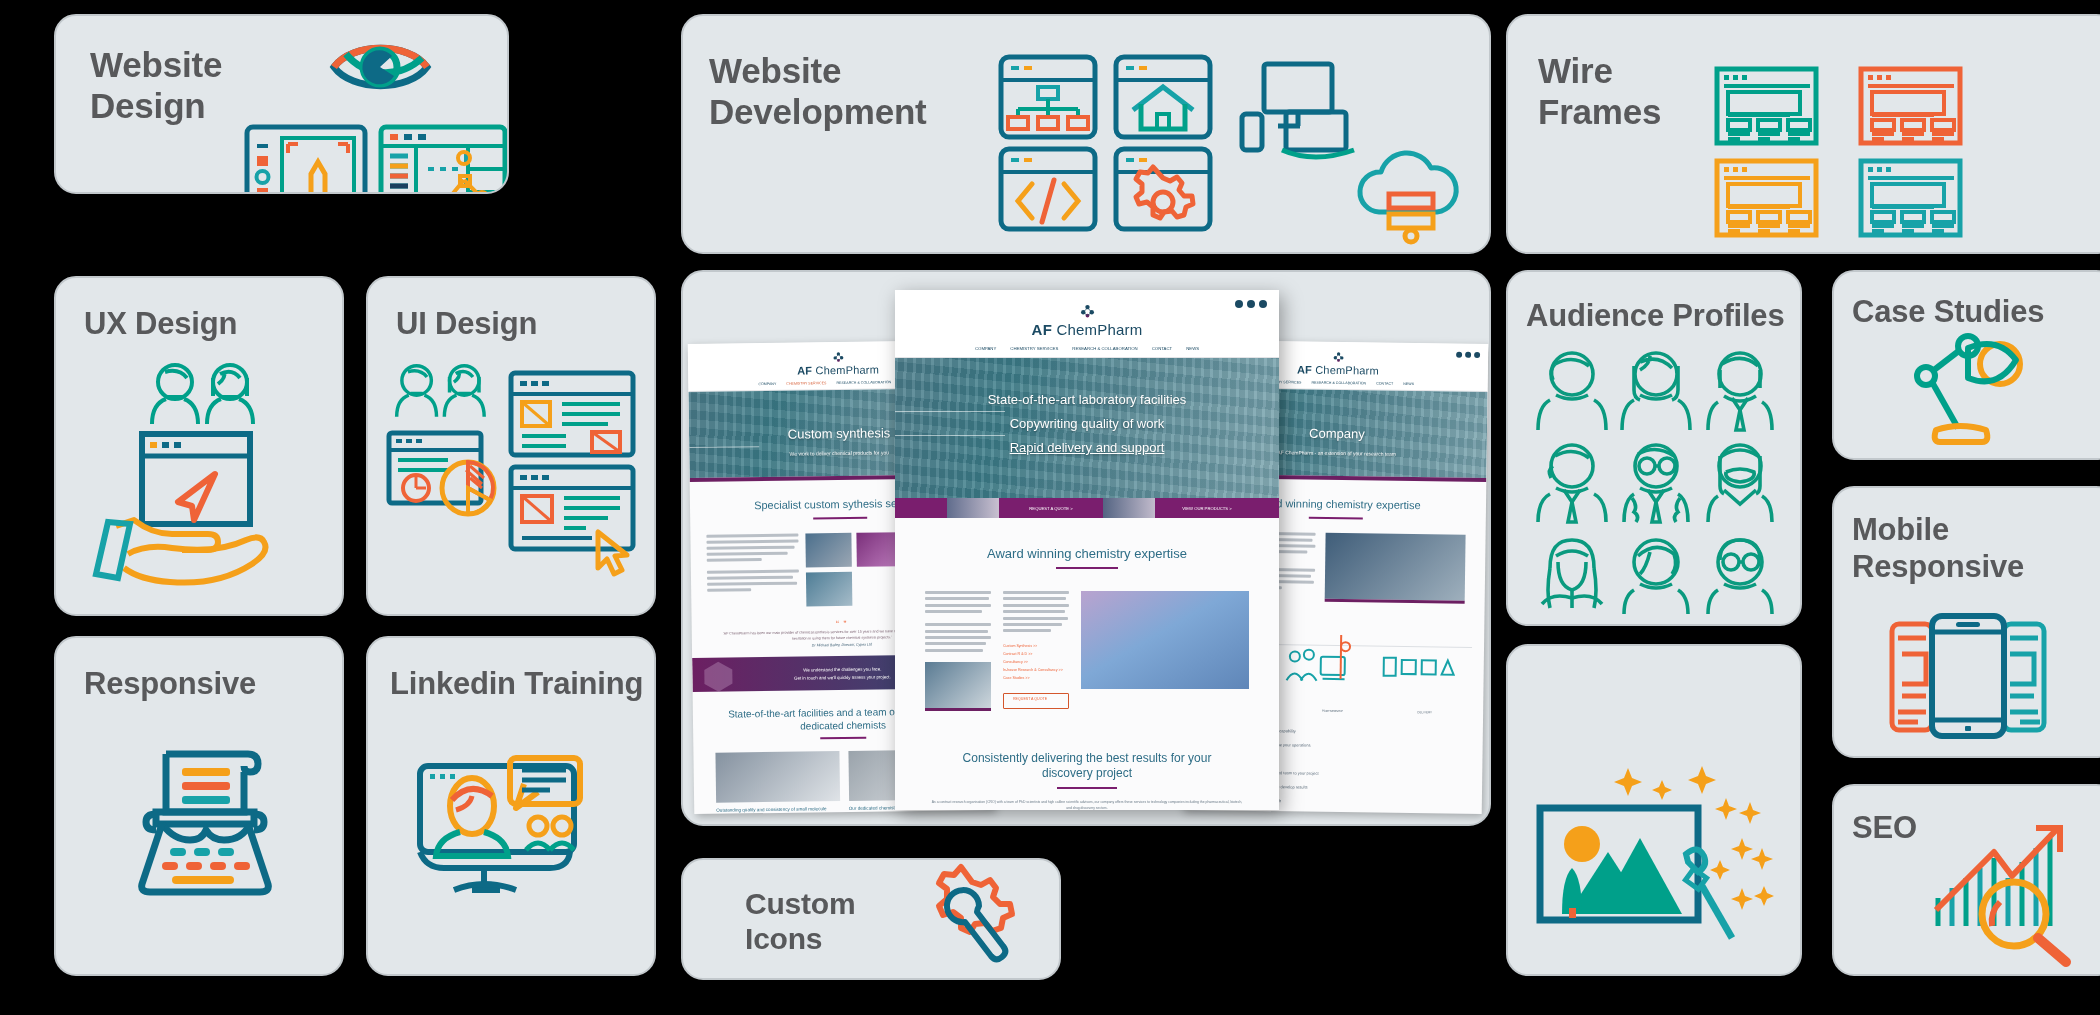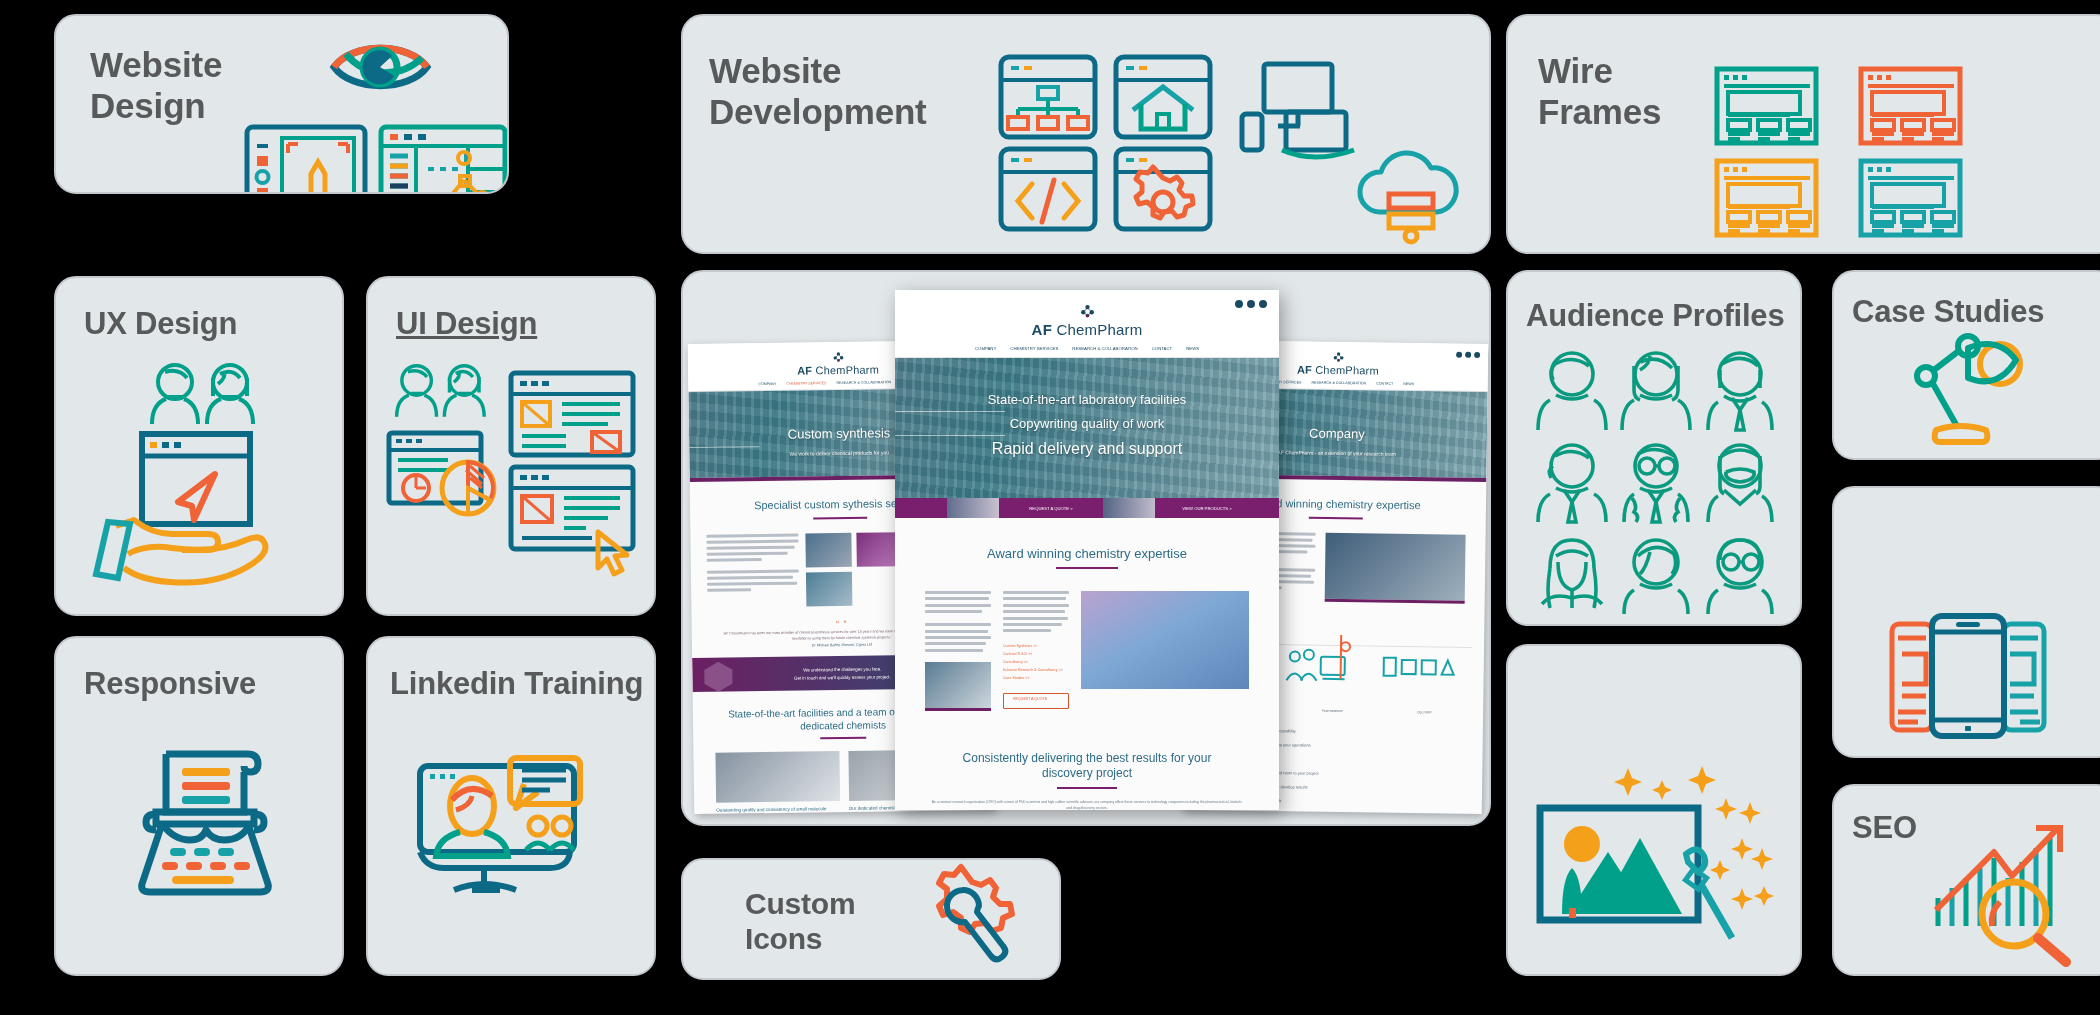--- a/index.html
+++ b/index.html
@@ -322,21 +322,21 @@
         <rect x="82" y="12" width="7" height="6" fill="#0d6a86"></rect>
         <path d="M123 44 L86 72 l14 4 l2 14 z" fill="none" stroke="#ef6337" stroke-width="6" stroke-linejoin="round"></path>
         <path d="M24 96 l18 -6 q18 14 38 14 h36 q10 0 10 8 t-10 8 h-26" fill="none" stroke="#f5a01a" stroke-width="6" stroke-linejoin="round"></path>
         <path d="M36 124 q18 -10 44 -6 q44 6 74 -8 q14 -6 18 2 q6 10 -12 22 q-34 22 -82 18 q-30 -2 -46 -14" fill="none" stroke="#f5a01a" stroke-width="6" stroke-linejoin="round"></path>
         <path d="M16 92 l22 2 l-12 54 l-22 -4 z" fill="none" stroke="#17a2a8" stroke-width="6"></path>
       </svg>
     </div>
   </div>
 
   <div class="card" style="left:330px;top:276px;width:290px;height:340px;">
-    <div class="card-title t-lg" style="left:28px;top:28px;text-decoration:underline;">UI Design</div>
+    <div class="card-title t-lg" style="left:28px;top:28px;">UI Design</div>
     <div class="icon-wrap" style="left:20px;top:82px;">
       <svg width="104" height="60" viewBox="0 0 120 66">
         <circle cx="33" cy="22" r="17" fill="none" stroke="#00a08a" stroke-width="4"></circle>
         <path d="M23 12 q14 -4 22 6" fill="none" stroke="#00a08a" stroke-width="4"></path>
         <path d="M26 37 h14 M24 39 q-14 5 -14 25 M42 39 q14 5 14 25" fill="none" stroke="#00a08a" stroke-width="4"></path>
         <circle cx="88" cy="22" r="17" fill="none" stroke="#00a08a" stroke-width="4"></circle>
         <path d="M78 14 q12 -6 20 4 M76 24 q8 -6 6 -12" fill="none" stroke="#00a08a" stroke-width="4"></path>
         <path d="M71 18 v18 M105 18 v18" fill="none" stroke="#00a08a" stroke-width="4"></path>
         <path d="M81 37 h14 M79 39 q-14 5 -14 25 M97 39 q14 5 14 25" fill="none" stroke="#00a08a" stroke-width="4"></path>
       </svg>
@@ -666,21 +666,21 @@
           <span>CONTACT</span>
           <span>NEWS</span>
         </div>
       </div>
       <div class="hero" style="height:140px;border-bottom:none;">
         <div class="hero-txt" style="padding-top:34px;">
           <div style="font-size:13px;">State-of-the-art laboratory facilities</div>
           <div class="hr-rule" style="width:110px;"></div>
           <div style="font-size:13px;">Copywriting quality of work</div>
           <div class="hr-rule" style="width:110px;"></div>
-          <div style="font-size:16px;">Rapid delivery and support</div>
+          <div style="font-size:13px;text-decoration:underline;">Rapid delivery and support</div>
         </div>
       </div>
       <div class="btnbar" style="height:20px;">
         <span style="flex:0 0 52px;"></span>
         <span style="flex:0 0 52px;height:100%;background:linear-gradient(90deg,#5b7a92,#d7dde2);opacity:.85;"></span>
         <span class="cta" style="flex:1;font-size:4.2px;">REQUEST A QUOTE &gt;</span>
         <span style="flex:0 0 52px;height:100%;background:linear-gradient(90deg,#4d7086,#cfd7dd);opacity:.85;"></span>
         <span class="cta" style="flex:1;font-size:4.2px;">VIEW OUR PRODUCTS &gt;</span>
         <span style="flex:0 0 20px;"></span>
       </div>
@@ -813,20 +813,22 @@
         <circle cx="56" cy="18" r="10" fill="none" stroke="#00a08a" stroke-width="6"></circle>
         <circle cx="14" cy="48" r="9" fill="none" stroke="#00a08a" stroke-width="6"></circle>
         <path d="M22 42 L48 22" stroke="#00a08a" stroke-width="6"></path>
         <path d="M20 54 L46 100" stroke="#00a08a" stroke-width="6"></path>
         <path d="M24 102 q24 -8 50 0 q4 12 -4 12 H28 q-8 0 -4 -12 z" fill="none" stroke="#f5a01a" stroke-width="6" stroke-linejoin="round"></path>
       </svg>
     </div>
   </div>
 
   <div class="card" style="left:1796px;top:486px;width:286px;height:272px;">
+    <div class="card-title t-lg" style="left:18px;top:24px;">Mobile
+Responsive</div>
     <div class="icon-wrap" style="left:54px;top:128px;">
       <svg width="160" height="120" viewBox="0 0 160 120">
         <rect x="4" y="8" width="40" height="106" rx="7" fill="none" stroke="#ef6337" stroke-width="5"></rect>
         <path d="M10 22 h28 M10 96 h28 M10 106 h20" stroke="#ef6337" stroke-width="5"></path>
         <path d="M14 38 h24 v30 h-24" fill="none" stroke="#ef6337" stroke-width="5"></path>
         <path d="M14 80 h24" stroke="#ef6337" stroke-width="5"></path>
         <rect x="116" y="8" width="40" height="106" rx="7" fill="none" stroke="#17a2a8" stroke-width="5"></rect>
         <path d="M122 22 h28 M122 96 h28 M132 106 h20" stroke="#17a2a8" stroke-width="5"></path>
         <path d="M122 38 h24 v30 h-24" fill="none" stroke="#17a2a8" stroke-width="5"></path>
         <path d="M122 80 h24" stroke="#17a2a8" stroke-width="5"></path>

